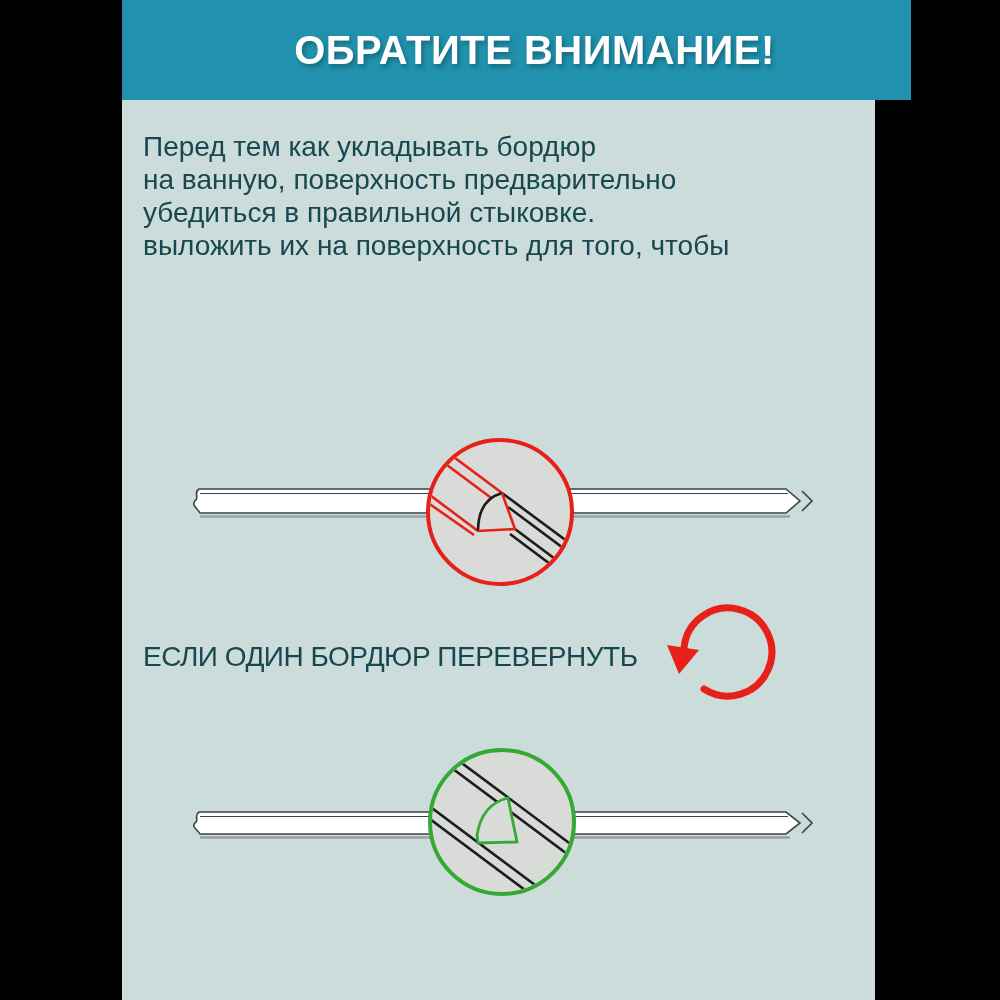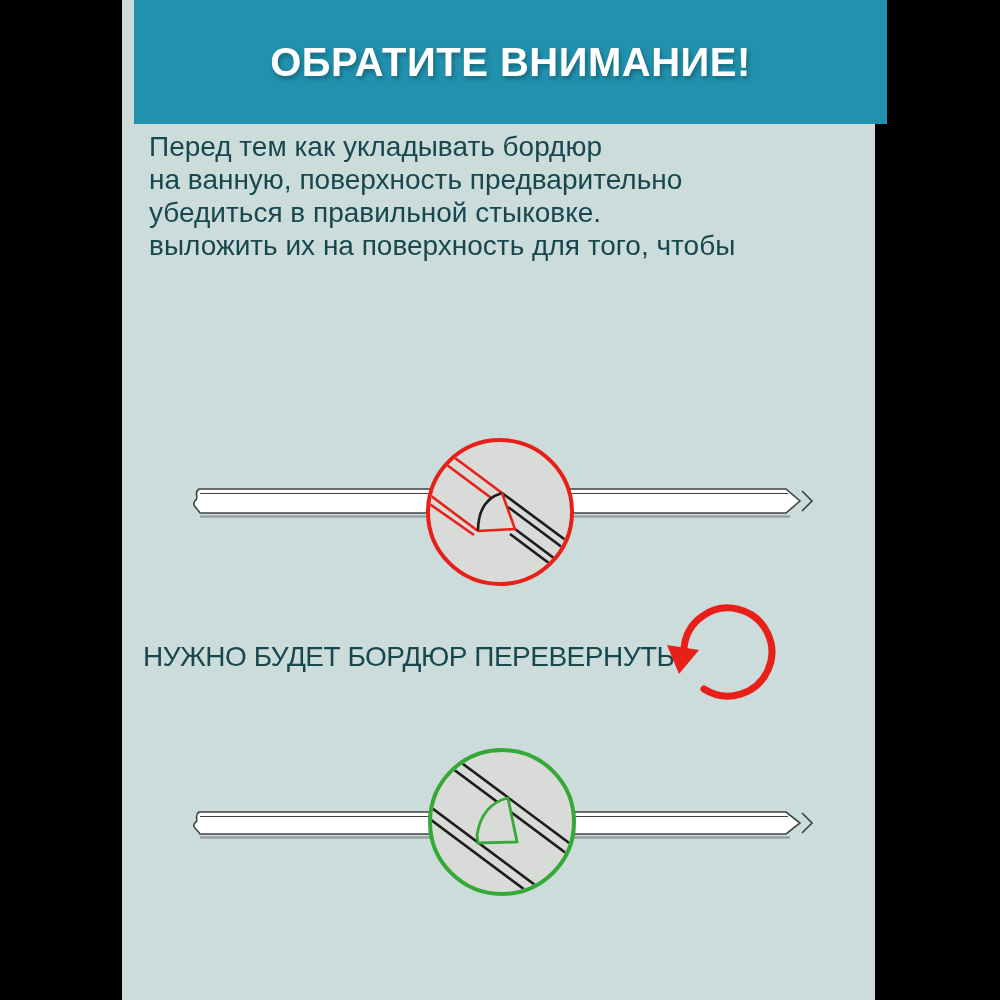--- a/index.html
+++ b/index.html
@@ -11,25 +11,25 @@
     --accent-green:#35a936;
     --line-dark:#1c1c1c;
     --circle-fill:#d9dbd8;
     --strip-stroke:#3d4245;
     --strip-shadow:#98a2a2;
   }
   html,body{margin:0;padding:0;}
   body{background:var(--page-bg);font-family:"Liberation Sans",sans-serif;}
   .canvas{position:relative;width:1000px;height:1000px;background:var(--page-bg);overflow:hidden;}
   .content{position:absolute;left:122px;top:0;width:753px;height:1000px;background:var(--content-bg);}
-  .banner{position:absolute;left:12px;top:0;width:753px;height:124px;background:var(--header-bg);
-          display:flex;align-items:center;justify-content:center;}
+  .banner{position:absolute;left:0;top:0;width:753px;height:100px;background:var(--header-bg);
+          display:flex;align-items:center;justify-content:center;padding-left:36px;}
   .banner-title{margin:0;color:#ffffff;font-size:40px;font-weight:bold;letter-spacing:0.5px;
           text-shadow:2px 3px 4px rgba(10,60,72,0.45);}
-  .intro{position:absolute;left:27px;top:130px;width:715px;color:var(--text-dark);
+  .intro{position:absolute;left:21px;top:130px;width:715px;color:var(--text-dark);
           font-size:28px;line-height:33px;}
   .intro .line{display:block;}
   .warning{position:absolute;left:21px;top:301px;width:715px;color:var(--text-dark);
           font-size:28px;line-height:33px;font-weight:bold;letter-spacing:-0.5px;}
   .warning .line{display:block;font-weight:normal;}
   .instruction{position:absolute;left:21px;top:641px;color:var(--text-dark);
           font-size:28px;letter-spacing:-0.5px;}
   .fig{position:absolute;left:0;width:753px;height:190px;}
   .fig1{top:420px;}
   .fig2{top:735px;}
@@ -92,21 +92,21 @@
         </g>
         <g>
           <path class="profile-fill" d="M380,493 Q356,500 356,531 L393,529 Z"></path>
           <path class="black-line" d="M380,493 Q356,500 356,531"></path>
           <path class="red-line" d="M380,493 L393,529 L356,531"></path>
         </g>
         <circle class="mag-ring-red" cx="378" cy="512" r="72"></circle>
       </g>
     </svg>
 
-    <div class="instruction">НУЖНО БУДЕТ БОРДЮР ПЕРЕВЕРНУТЬ</div>
+    <div class="instruction">ЕСЛИ ОДИН БОРДЮР ПЕРЕВЕРНУТЬ</div>
 
     <svg class="rotate-icon" viewBox="545 598 130 112">
       <path class="arrow-arc" d="M 562,648 A 44,44 0 1 1 582,689"></path>
       <polygon class="arrow-head" points="557,674 545,645 577,650"></polygon>
     </svg>
 
     <svg class="fig fig2" viewBox="0 735 753 190">
       <defs>
         <clipPath id="clip2">
             <circle cx="380" cy="822" r="70"></circle>

